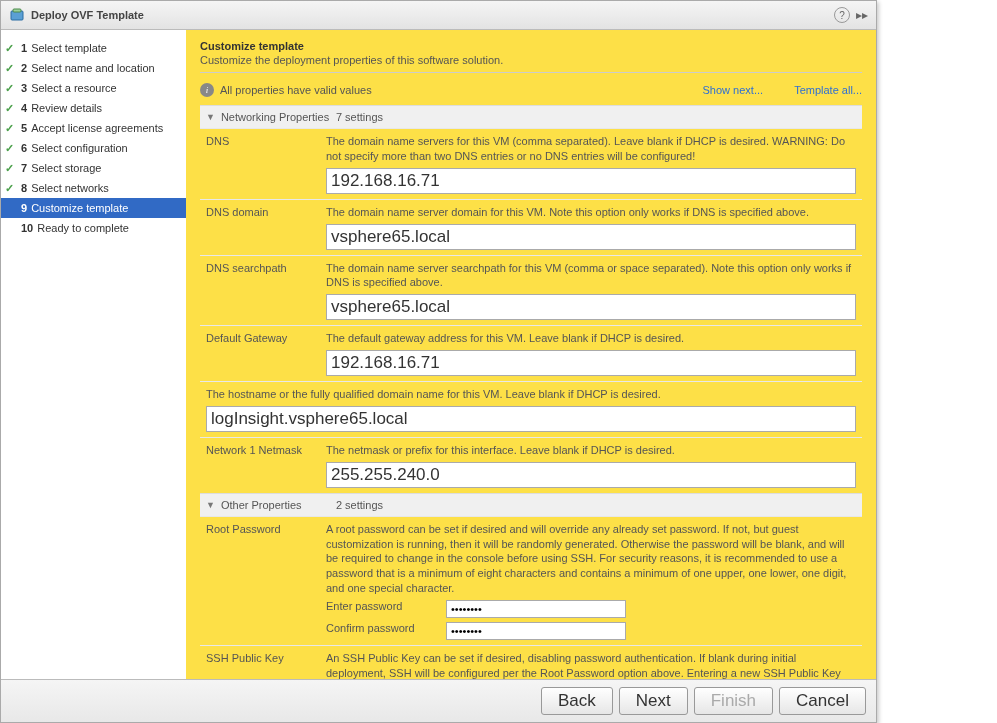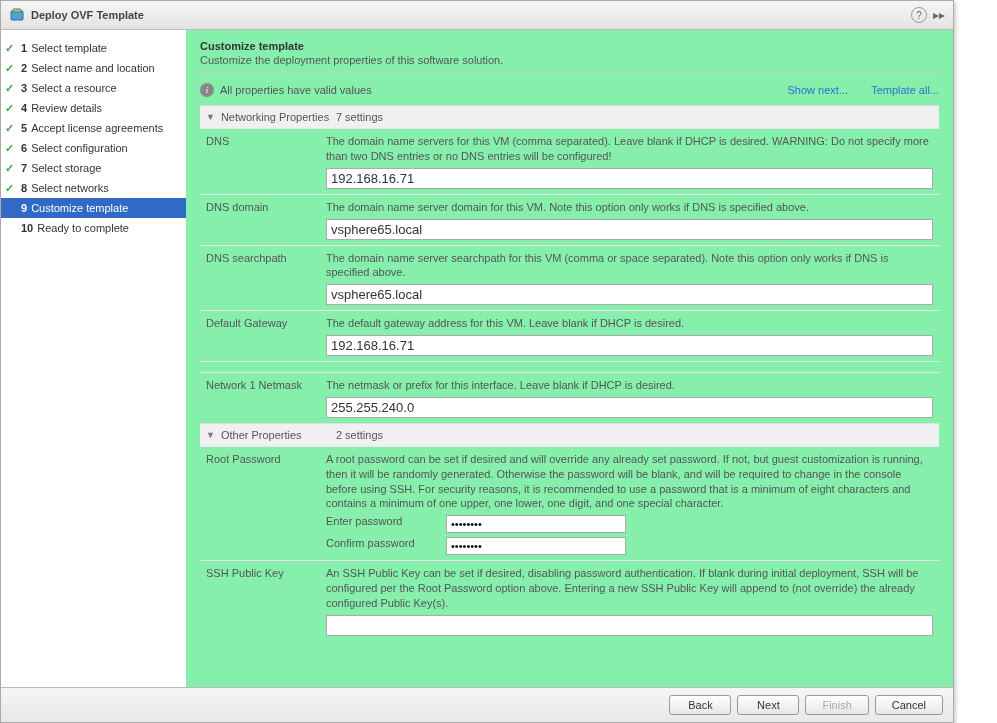--- a/index.html
+++ b/index.html
@@ -1,50 +1,50 @@
 <!DOCTYPE html>
 <html><head>
 <meta charset="utf-8">
 <style>
 * { box-sizing: border-box; margin: 0; padding: 0; }
 body { font-family: Tahoma, Arial, sans-serif; font-size: 11px; color: #333; background: #fff; }
-.window { width: 954px; height: 723px; border: 1px solid #aaa; display: flex; flex-direction: column; background: #86efac; box-shadow: 2px 2px 4px rgba(0,0,0,0.2); }
+.window { width: 877px; height: 723px; border: 1px solid #aaa; display: flex; flex-direction: column; background: #fde047; box-shadow: 2px 2px 4px rgba(0,0,0,0.2); }
 .titlebar { background: linear-gradient(to bottom, #f5f5f5, #e3e3e3); border-bottom: 1px solid #bbb; padding: 6px 8px; display: flex; align-items: center; }
 .titlebar-icon { width: 16px; height: 16px; margin-right: 6px; display: inline-flex; align-items: center; justify-content: center; }
 .titlebar-title { font-weight: bold; color: #444; flex: 1; }
 .titlebar-help { width: 16px; height: 16px; border: 1px solid #999; border-radius: 50%; display: inline-flex; align-items: center; justify-content: center; font-size: 10px; color: #666; margin-right: 6px; cursor: pointer; }
 .titlebar-expand { color: #666; font-size: 12px; cursor: pointer; }
 .body { flex: 1; display: flex; overflow: hidden; }
 .sidebar { width: 185px; background: #fff; padding: 8px 0; }
 .sidebar-item { padding: 4px 8px 4px 20px; display: flex; align-items: center; cursor: pointer; position: relative; }
 .sidebar-item.active { background: #316ac5; color: #fff; }
 .check-icon { position: absolute; left: 4px; color: #4ba04b; font-weight: bold; font-size: 11px; }
 .sidebar-item-num { margin-right: 4px; font-weight: bold; }
 .content { flex: 1; padding: 10px 14px; overflow-y: auto; }
 .content-header { border-bottom: 1px solid #ccc; padding-bottom: 6px; margin-bottom: 10px; }
 .content-title { font-weight: bold; margin-bottom: 2px; }
 .content-subtitle { color: #555; }
 .status-row { display: flex; align-items: center; margin-bottom: 8px; }
 .status-icon { width: 14px; height: 14px; border-radius: 50%; background: #888; color: #fff; display: inline-flex; align-items: center; justify-content: center; font-size: 9px; font-style: italic; font-family: Georgia, serif; margin-right: 6px; }
 .status-text { flex: 1; color: #555; }
-.status-links a { color: #2e6fd4; text-decoration: none; margin-left: 20px; cursor: pointer; }
+.status-links a { color: #2e6fd4; text-decoration: none; margin-left: 28px; cursor: pointer; }
 .section-header { background: #f0f0f0; padding: 5px 6px; display: flex; align-items: center; border-top: 1px solid #ddd; }
 .section-arrow { color: #777; font-size: 9px; margin-right: 6px; cursor: pointer; }
 .section-title { flex: 0 0 115px; color: #555; }
 .section-count { color: #555; }
 .property { display: flex; padding: 5px 6px; border-top: 1px solid #e8e8e8; }
 .property-label { flex: 0 0 120px; color: #555; padding-top: 1px; }
 .property-content { flex: 1; }
 .property-desc { color: #555; margin-bottom: 4px; line-height: 1.35; }
-.property-input { width: 100%; padding: 2px 4px; border: 1px solid #aaa; font-family: inherit; font-size: 13px; color: #333; }
+.property-input { width: 100%; padding: 2px 4px; border: 1px solid #aaa; font-family: inherit; font-size: 17px; color: #333; }
 .password-row { display: flex; align-items: flex-start; margin-top: 4px; }
 .password-label { flex: 0 0 120px; color: #555; }
 .password-input { width: 180px; padding: 2px 4px; border: 1px solid #aaa; font-family: inherit; font-size: 11px; }
 .footer { background: linear-gradient(to bottom, #f5f5f5, #e8e8e8); border-top: 1px solid #bbb; padding: 7px 10px; display: flex; justify-content: flex-end; gap: 6px; }
-.footer button { padding: 3px 16px; border: 1px solid #999; background: linear-gradient(to bottom, #fff, #e6e6e6); border-radius: 3px; font-family: inherit; font-size: 11px; cursor: pointer; color: #333; min-width: 62px; }
+.footer button { padding: 3px 16px; border: 1px solid #999; background: linear-gradient(to bottom, #fff, #e6e6e6); border-radius: 3px; font-family: inherit; font-size: 17px; cursor: pointer; color: #333; min-width: 62px; }
 .footer button:disabled { color: #aaa; cursor: default; }
 </style>
 </head>
 <body>
 
 <div class="window">
   <div class="titlebar">
     <span class="titlebar-icon">
       <svg width="16" height="16" viewBox="0 0 16 16">
           <rect x="2" y="4" width="12" height="9" rx="1" fill="#5a9fd4" stroke="#2b6ca3"></rect>
@@ -155,20 +155,24 @@
 
       <div class="property">
         <div class="property-label">Default Gateway</div>
         <div class="property-content">
           <div class="property-desc">The default gateway address for this VM. Leave blank if DHCP is desired.</div>
           <input class="property-input" value="192.168.16.71" style="">
         </div>
       </div>
 
       <div class="property">
+        <div class="property-content">
+          <div class="property-desc">The hostname or the fully qualified domain name for this VM. Leave blank if DHCP is desired.</div>
+          <input class="property-input" value="logInsight.vsphere65.local" style="">
+        </div>
       </div>
 
 
       <div class="property">
         <div class="property-label">Network 1 Netmask</div>
         <div class="property-content">
           <div class="property-desc">The netmask or prefix for this interface. Leave blank if DHCP is desired.</div>
           <input class="property-input" value="255.255.240.0" style="">
         </div>
       </div>

